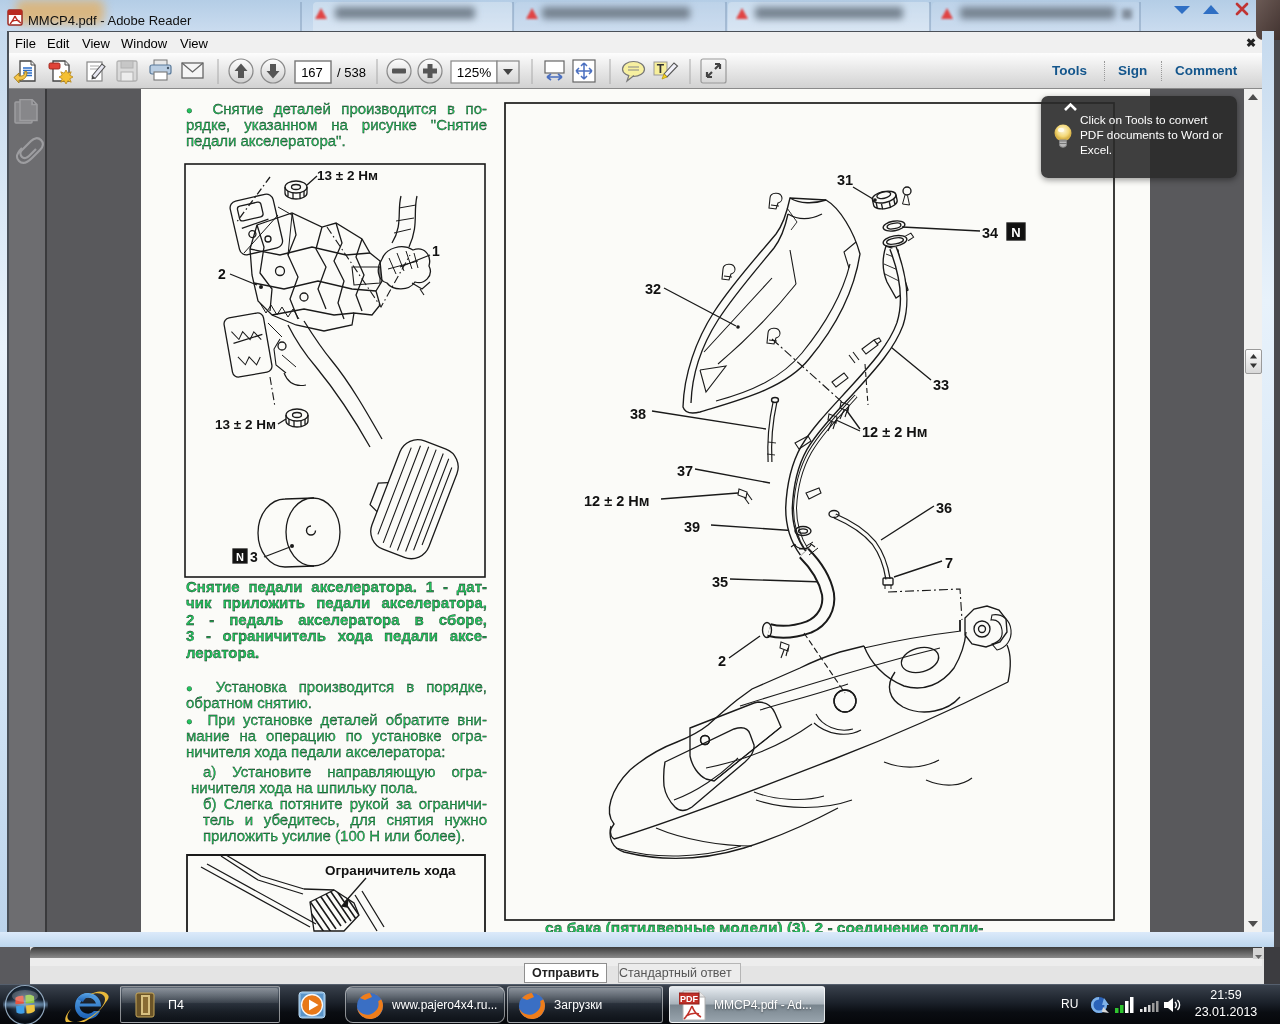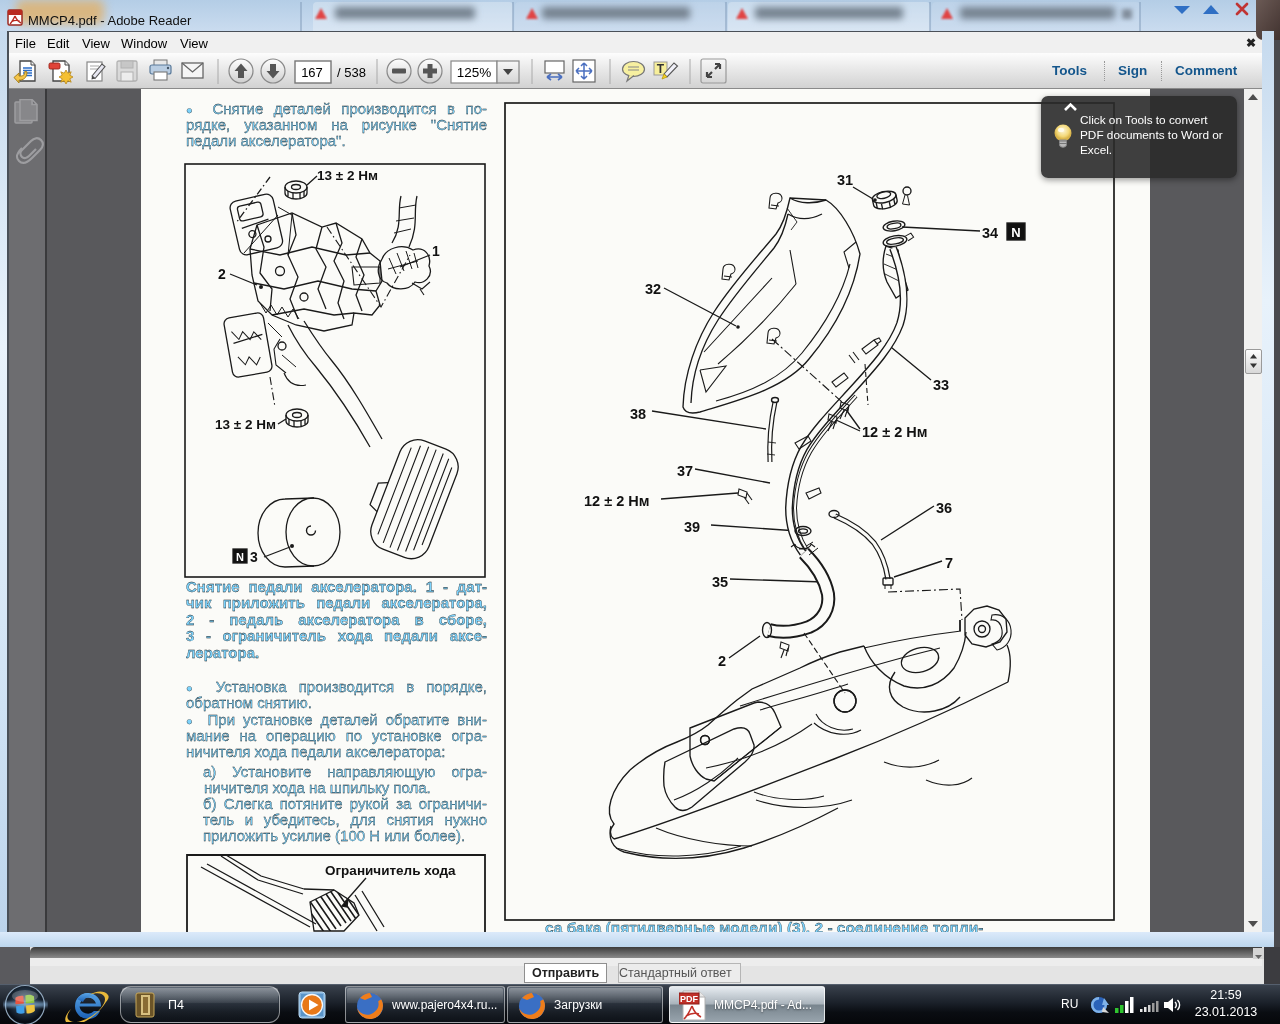--- a/index.html
+++ b/index.html
@@ -209,38 +209,38 @@
         </svg></div>
     <div class="abs" style="left:1px;top:260px;width:15px;height:23px;background:linear-gradient(#fdfdfd,#d8d8d8);border:1px solid #9a9a9a;border-radius:2px;">
       <svg width="15" height="23">
           <polygon points="7.5,4 11,8.5 4,8.5" fill="#333"></polygon>
           <polygon points="7.5,18 11,13.5 4,13.5" fill="#333"></polygon>
         </svg>
     </div>
   </div>
 </div>
 
-<div id="content" class="abs" style="left:0;top:0;width:1280px;height:932px;overflow:hidden;font-size:15px;color:#7dd3fc;">
+<div id="content" class="abs" style="left:0;top:0;width:1280px;height:932px;overflow:hidden;font-size:15px;color:#22c55e;">
   <div class="jl" style="left:186px;top:100px;width:301px;"><span style="font-size:11px">●</span>  Снятие деталей производится в по-</div>
   <div class="jl" style="left:186px;top:116px;width:301px;">рядке, указанном на рисунке "Снятие</div>
   <div class="ll" style="left:186px;top:132px;">педали акселератора".</div>
 
   <div class="jl" style="left:186px;top:578px;width:301px;font-weight:bold;">Снятие педали акселератора. 1 - дат-</div>
   <div class="jl" style="left:186px;top:594px;width:301px;font-weight:bold;">чик приложить педали акселератора,</div>
   <div class="jl" style="left:186px;top:611px;width:301px;font-weight:bold;">2 - педаль акселератора в сборе,</div>
   <div class="jl" style="left:186px;top:627px;width:301px;font-weight:bold;">3 - ограничитель хода педали аксе-</div>
   <div class="ll" style="left:186px;top:644px;font-weight:bold;">лератора.</div>
 
   <div class="jl" style="left:186px;top:678px;width:301px;"><span style="font-size:11px">●</span>  Установка производится в порядке,</div>
   <div class="ll" style="left:186px;top:694px;">обратном снятию.</div>
   <div class="jl" style="left:186px;top:711px;width:301px;"><span style="font-size:11px">●</span>  При установке деталей обратите вни-</div>
   <div class="jl" style="left:186px;top:727px;width:301px;">мание на операцию по установке огра-</div>
   <div class="ll" style="left:186px;top:743px;">ничителя хода педали акселератора:</div>
   <div class="jl" style="left:203px;top:763px;width:284px;">а) Установите направляющую огра-</div>
-  <div class="ll" style="left:204px;top:779px;">ничителя хода на шпильку пола.</div>
+  <div class="ll" style="left:191px;top:779px;">ничителя хода на шпильку пола.</div>
   <div class="jl" style="left:203px;top:795px;width:284px;">б) Слегка потяните рукой за ограничи-</div>
   <div class="jl" style="left:203px;top:811px;width:284px;">тель и убедитесь, для снятия нужно</div>
   <div class="ll" style="left:203px;top:827px;">приложить усилие (100 Н или более).</div>
 
   <div class="ll" style="left:545px;top:919px;font-weight:bold;font-size:15.5px;">са бака (пятидверные модели) (3), 2 - соединение топли-</div>
 
   <svg id="fig1" class="abs" style="left:184px;top:163px" width="302" height="415" fill="none" stroke="#1a1a1a" stroke-width="1.3">
     <rect x="1" y="1" width="300" height="413" stroke-width="1.6"></rect>
     <text x="133" y="17" font-size="13.5" font-weight="bold" fill="#111" stroke="none">13 ± 2 Нм</text>
     <path d="M133,13 L123,22"></path>
@@ -554,39 +554,39 @@
         <linearGradient id="ieg" x1="0" y1="0" x2="0" y2="1">
           <stop offset="0" stop-color="#5aa6e8"></stop>
           <stop offset="1" stop-color="#1a5fb4"></stop>
         </linearGradient>
       </defs>
     <path d="M24,4 a13,13 0 1 0 0,26 a13,13 0 0 0 12,-8 l-6,0 a8.5,8.5 0 0 1 -14.5,-4.5 l21.5,0 a13,13 0 0 0 -13,-13.5 z M16,14.5 a8.5,8.5 0 0 1 16,0 z" fill="url(#ieg)"></path>
     <path d="M44,6 c-4,-5 -12,-4 -19,0 c8,-3 13,-2 15,1 c2,3 1,7 -3,12 c-5,6 -13,11 -20,13 c-6,2 -11,1 -13,-2 c-1.5,-2.5 0,-6 3,-10 c-5,5 -7,10 -5,13 c2.5,4 10,4 18,0 c8,-4 16,-11 20,-17 c3,-4.5 6,-7 4,-10 z" fill="#e8b83a"></path>
     <path d="M24,4 a13,13 0 0 0 -11,6 l6,3 a8.5,8.5 0 0 1 13,-4 z" fill="url(#ieg)"></path>
   </svg>
 
-  <div class="abs" style="left:120px;top:1px;width:160px;height:37px;border:1px solid rgba(255,255,255,0.5);border-radius:11px;background:linear-gradient(rgba(130,142,155,0.55),rgba(60,70,82,0.45) 50%,rgba(20,26,34,0.55));box-sizing:border-box;">
+  <div class="abs" style="left:120px;top:1px;width:160px;height:37px;border:1px solid rgba(255,255,255,0.5);border-radius:2px;background:linear-gradient(rgba(130,142,155,0.55),rgba(60,70,82,0.45) 50%,rgba(20,26,34,0.55));box-sizing:border-box;">
     <div class="abs" style="left:1px;top:1px;right:1px;height:15px;background:linear-gradient(rgba(255,255,255,0.28),rgba(255,255,255,0.06));border-radius:2px 2px 0 0;"></div>
     <svg class="abs" style="left:13px;top:5px" width="24" height="26">
       <rect x="2" y="1" width="18" height="24" rx="2" fill="#6b5428" stroke="#c8a85a"></rect>
       <rect x="7" y="3" width="9" height="20" fill="#d8c080"></rect>
       <rect x="9" y="5" width="5" height="16" fill="#8a6c34"></rect>
     </svg>
     <div class="abs" style="left:47px;top:11px;font-size:12.5px;color:#fff;">П4</div>
   </div>
 
   <svg class="abs" style="left:295px;top:4px" width="34" height="32">
     <rect x="4" y="3" width="26" height="26" rx="3" fill="#7fb0dd" stroke="#b8d8f0"></rect>
     <rect x="6" y="5" width="22" height="22" fill="#5a94c8"></rect>
     <circle cx="17" cy="16" r="10.5" fill="#e87818"></circle>
     <circle cx="17" cy="16" r="10.5" fill="none" stroke="#f8f8f8" stroke-width="1.3"></circle>
     <polygon points="14,10.5 23.5,16 14,21.5" fill="#fff"></polygon>
   </svg>
 
-  <div class="abs" style="left:345px;top:1px;width:160px;height:37px;border:1px solid rgba(255,255,255,0.5);border-radius:3px;background:linear-gradient(rgba(130,142,155,0.55),rgba(60,70,82,0.45) 50%,rgba(20,26,34,0.55));box-sizing:border-box;">
+  <div class="abs" style="left:345px;top:1px;width:160px;height:37px;border:1px solid rgba(255,255,255,0.5);border-radius:8px;background:linear-gradient(rgba(130,142,155,0.55),rgba(60,70,82,0.45) 50%,rgba(20,26,34,0.55));box-sizing:border-box;">
     <div class="abs" style="left:1px;top:1px;right:1px;height:15px;background:linear-gradient(rgba(255,255,255,0.28),rgba(255,255,255,0.06));border-radius:2px 2px 0 0;"></div>
     <svg class="abs" style="left:8px;top:3px" width="32" height="32">
       <circle cx="16" cy="16" r="13" fill="#3a6fc4"></circle>
       <path d="M16,3 a13,13 0 1 1 -12.8,15.3 a11,11 0 0 0 18,3 a10,10 0 0 0 3,-10 l3,-2 a13,13 0 0 0 -11.2,-6.3 z" fill="#ef7d1a"></path>
       <path d="M6,8 C9,4.5 13,3 16,3 l2,4 -7,3 z" fill="#ef7d1a"></path>
     </svg>
     <div class="abs" style="left:46px;top:11px;font-size:12px;color:#fff;">www.pajero4x4.ru...</div>
   </div>
 
   <div class="abs" style="left:507px;top:1px;width:156px;height:37px;border:1px solid rgba(255,255,255,0.5);border-radius:3px;background:linear-gradient(rgba(130,142,155,0.55),rgba(60,70,82,0.45) 50%,rgba(20,26,34,0.55));box-sizing:border-box;">

